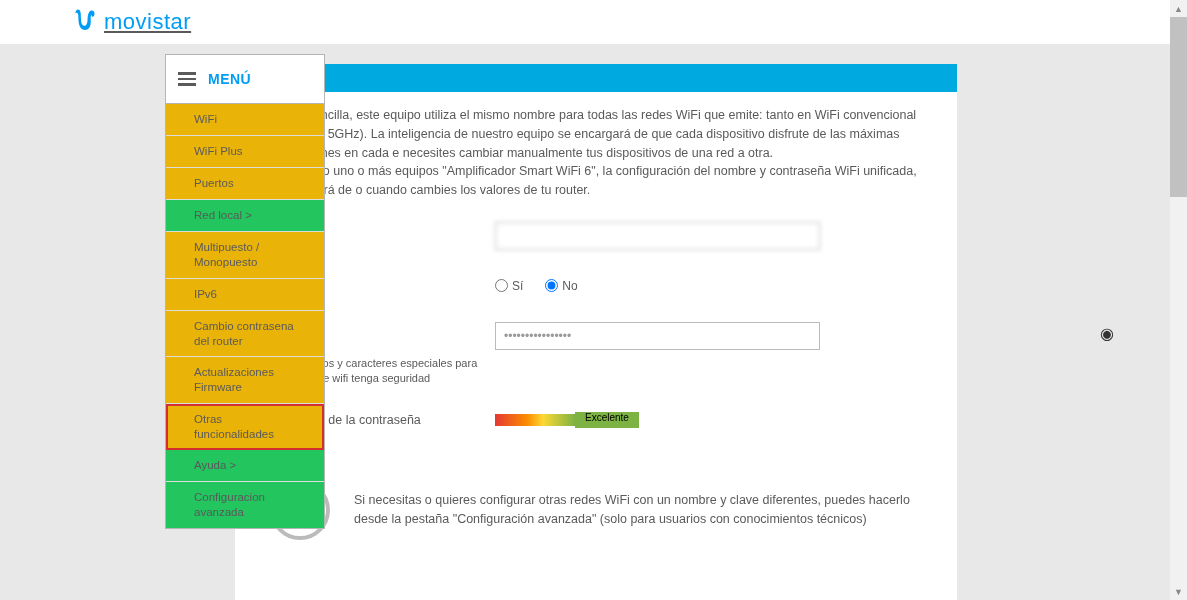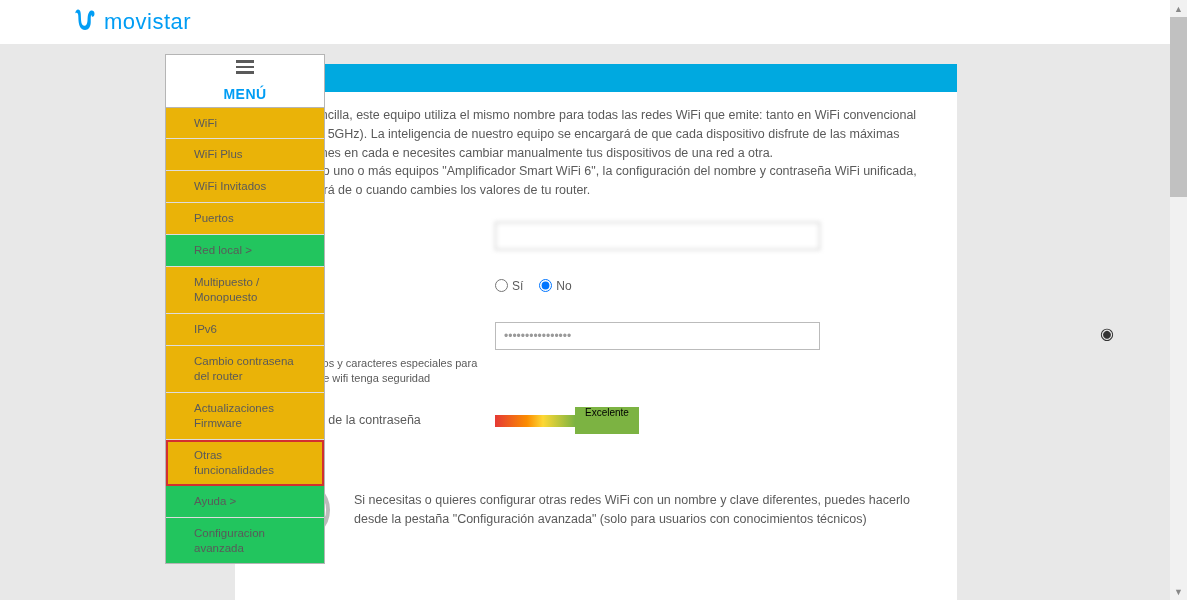--- a/index.html
+++ b/index.html
@@ -1,51 +1,51 @@
 <!DOCTYPE html>
 <html><head>
 <meta charset="utf-8">
 <style>
 * { margin: 0; padding: 0; box-sizing: border-box; }
 body { font-family: Arial, sans-serif; font-size: 13px; color: #5a5a5a; background: #e8e8e8; }
 .page { width: 1187px; height: 600px; position: relative; overflow: hidden; background: #e8e8e8; }
-.header { background: #fff; height: 44px; display: flex; align-items: center; justify-content: space-between; padding: 0 20px; position: relative; }
+.header { background: #fff; height: 44px; display: flex; align-items: center; justify-content: space-between; padding: 0 20px; position: relative; text-decoration: underline; }
 .logo { display: flex; align-items: center; gap: 6px; margin-left: 50px; }
 .logo-icon { color: #019df4; font-size: 26px; font-weight: bold; }
 .logo-text { color: #019df4; font-size: 22px; font-weight: 400; letter-spacing: 0.5px; }
 .header-right { display: flex; flex-direction: column; align-items: flex-end; margin-right: 230px; }
 .router-title { color: #8cc63f; font-size: 20px; font-weight: 300; }
 .close-session { color: #5a5a5a; font-size: 11px; cursor: pointer; }
 .scrollbar { position: absolute; right: 0; top: 0; width: 17px; height: 600px; background: #f1f1f1; }
 .scrollbar-up { position: absolute; top: 0; width: 17px; height: 17px; background: #f1f1f1; display: flex; align-items: center; justify-content: center; color: #888; font-size: 9px; }
 .scrollbar-down { position: absolute; bottom: 0; width: 17px; height: 17px; background: #f1f1f1; display: flex; align-items: center; justify-content: center; color: #888; font-size: 9px; }
 .scrollbar-thumb { position: absolute; top: 17px; width: 17px; height: 180px; background: #c1c1c1; border-radius: 0; }
 .content { position: relative; padding-top: 20px; }
 .main-panel { background: #fff; margin: 0 230px 0 235px; min-height: 536px; position: relative; }
 .blue-bar { background: #00a9e0; height: 28px; width: 100%; }
 .body-text { padding: 14px 35px 20px 35px; color: #5a5a5a; line-height: 1.5; font-size: 12.5px; }
 .form-area { padding: 0 35px; }
 .form-row { display: flex; align-items: center; margin-bottom: 18px; min-height: 32px; }
 .form-label { width: 225px; font-size: 12.5px; color: #5a5a5a; line-height: 1.4; }
 .form-control { flex: 1; }
 .text-input { width: 325px; height: 28px; border: 1px solid #bbb; padding: 0 8px; font-size: 12px; color: #999; }
-.radio-group { display: flex; gap: 16px; align-items: center; }
+.radio-group { display: flex; gap: 22px; align-items: center; }
 .radio-item { display: flex; align-items: center; gap: 4px; font-size: 12px; }
 .radio-item input { margin: 0; }
 .pw-row { position: relative; }
 .eye-icon { position: absolute; left: 830px; top: 4px; font-size: 16px; color: #333; }
 .pw-tip { font-size: 11px; color: #5a5a5a; line-height: 1.4; margin-top: -14px; margin-bottom: 18px; margin-left: 0; width: 225px; }
 .strength-bar { display: inline-flex; align-items: center; }
 .strength-gradient { width: 80px; height: 12px; background: linear-gradient(to right, #e53935 0%, #fb8c00 40%, #fdd835 60%, #7cb342 100%); }
-.strength-label { background: #7cb342; color: #000; font-size: 10px; padding: 0 10px; height: 27px; line-height: 12px; }
+.strength-label { background: #7cb342; color: #000; font-size: 10px; padding: 0 10px; height: 16px; line-height: 12px; }
 .info-box { display: flex; align-items: center; gap: 24px; padding: 25px 35px 30px 35px; margin-top: 18px; }
 .info-icon { width: 60px; height: 60px; border: 4px solid #bbb; border-radius: 50%; display: flex; align-items: center; justify-content: center; font-size: 44px; color: #00a9e0; font-weight: bold; font-style: italic; flex-shrink: 0; }
 .info-text { font-size: 12.5px; color: #5a5a5a; line-height: 1.5; }
 .menu { position: absolute; left: 165px; top: 54px; width: 160px; background: #fff; border: 1px solid #b5b5b5; z-index: 100; }
-.menu-header { display: flex; align-items: center; gap: 12px; padding: 5px 12px; border-bottom: 1px solid #b5b5b5; flex-direction: column; }
+.menu-header { display: flex; align-items: center; gap: 12px; padding: 16px 12px; border-bottom: 1px solid #b5b5b5; }
 .burger { display: flex; flex-direction: column; gap: 3px; }
 .burger span { width: 18px; height: 2.5px; background: #5a5a5a; }
 .menu-title { color: #019df4; font-weight: bold; font-size: 14px; letter-spacing: 0.5px; }
 .menu-item { padding: 8px 28px; font-size: 11.5px; color: #5a5a5a; border-bottom: 1px solid #ddd; cursor: pointer; background: #eab308; line-height: 1.3; }
 .menu-item.gray { background: #22c55e; }
 .menu-item.highlighted { border: 2px solid #d32f2f; padding: 6px 26px; }
 .menu-item:last-child { border-bottom: none; }
 </style>
 </head>
 <body>
@@ -125,21 +125,20 @@
       <div class="burger">
           <span></span>
           <span></span>
           <span></span>
         </div>
       <span class="menu-title">MENÚ</span>
     </div>
     <div id="menu-items">
         <div class="menu-item">WiFi</div>
         <div class="menu-item">WiFi Plus</div>
-        <div class="menu-item">WiFi Invitados</div>
         <div class="menu-item">Puertos</div>
         <div class="menu-item gray">Red local &gt;</div>
         <div class="menu-item">Multipuesto / Monopuesto</div>
         <div class="menu-item">IPv6</div>
         <div class="menu-item">Cambio contrasena del router</div>
         <div class="menu-item">Actualizaciones Firmware</div>
         <div class="menu-item highlighted">Otras funcionalidades</div>
         <div class="menu-item gray">Ayuda &gt;</div>
         <div class="menu-item gray">Configuracion avanzada</div>
       </div>

